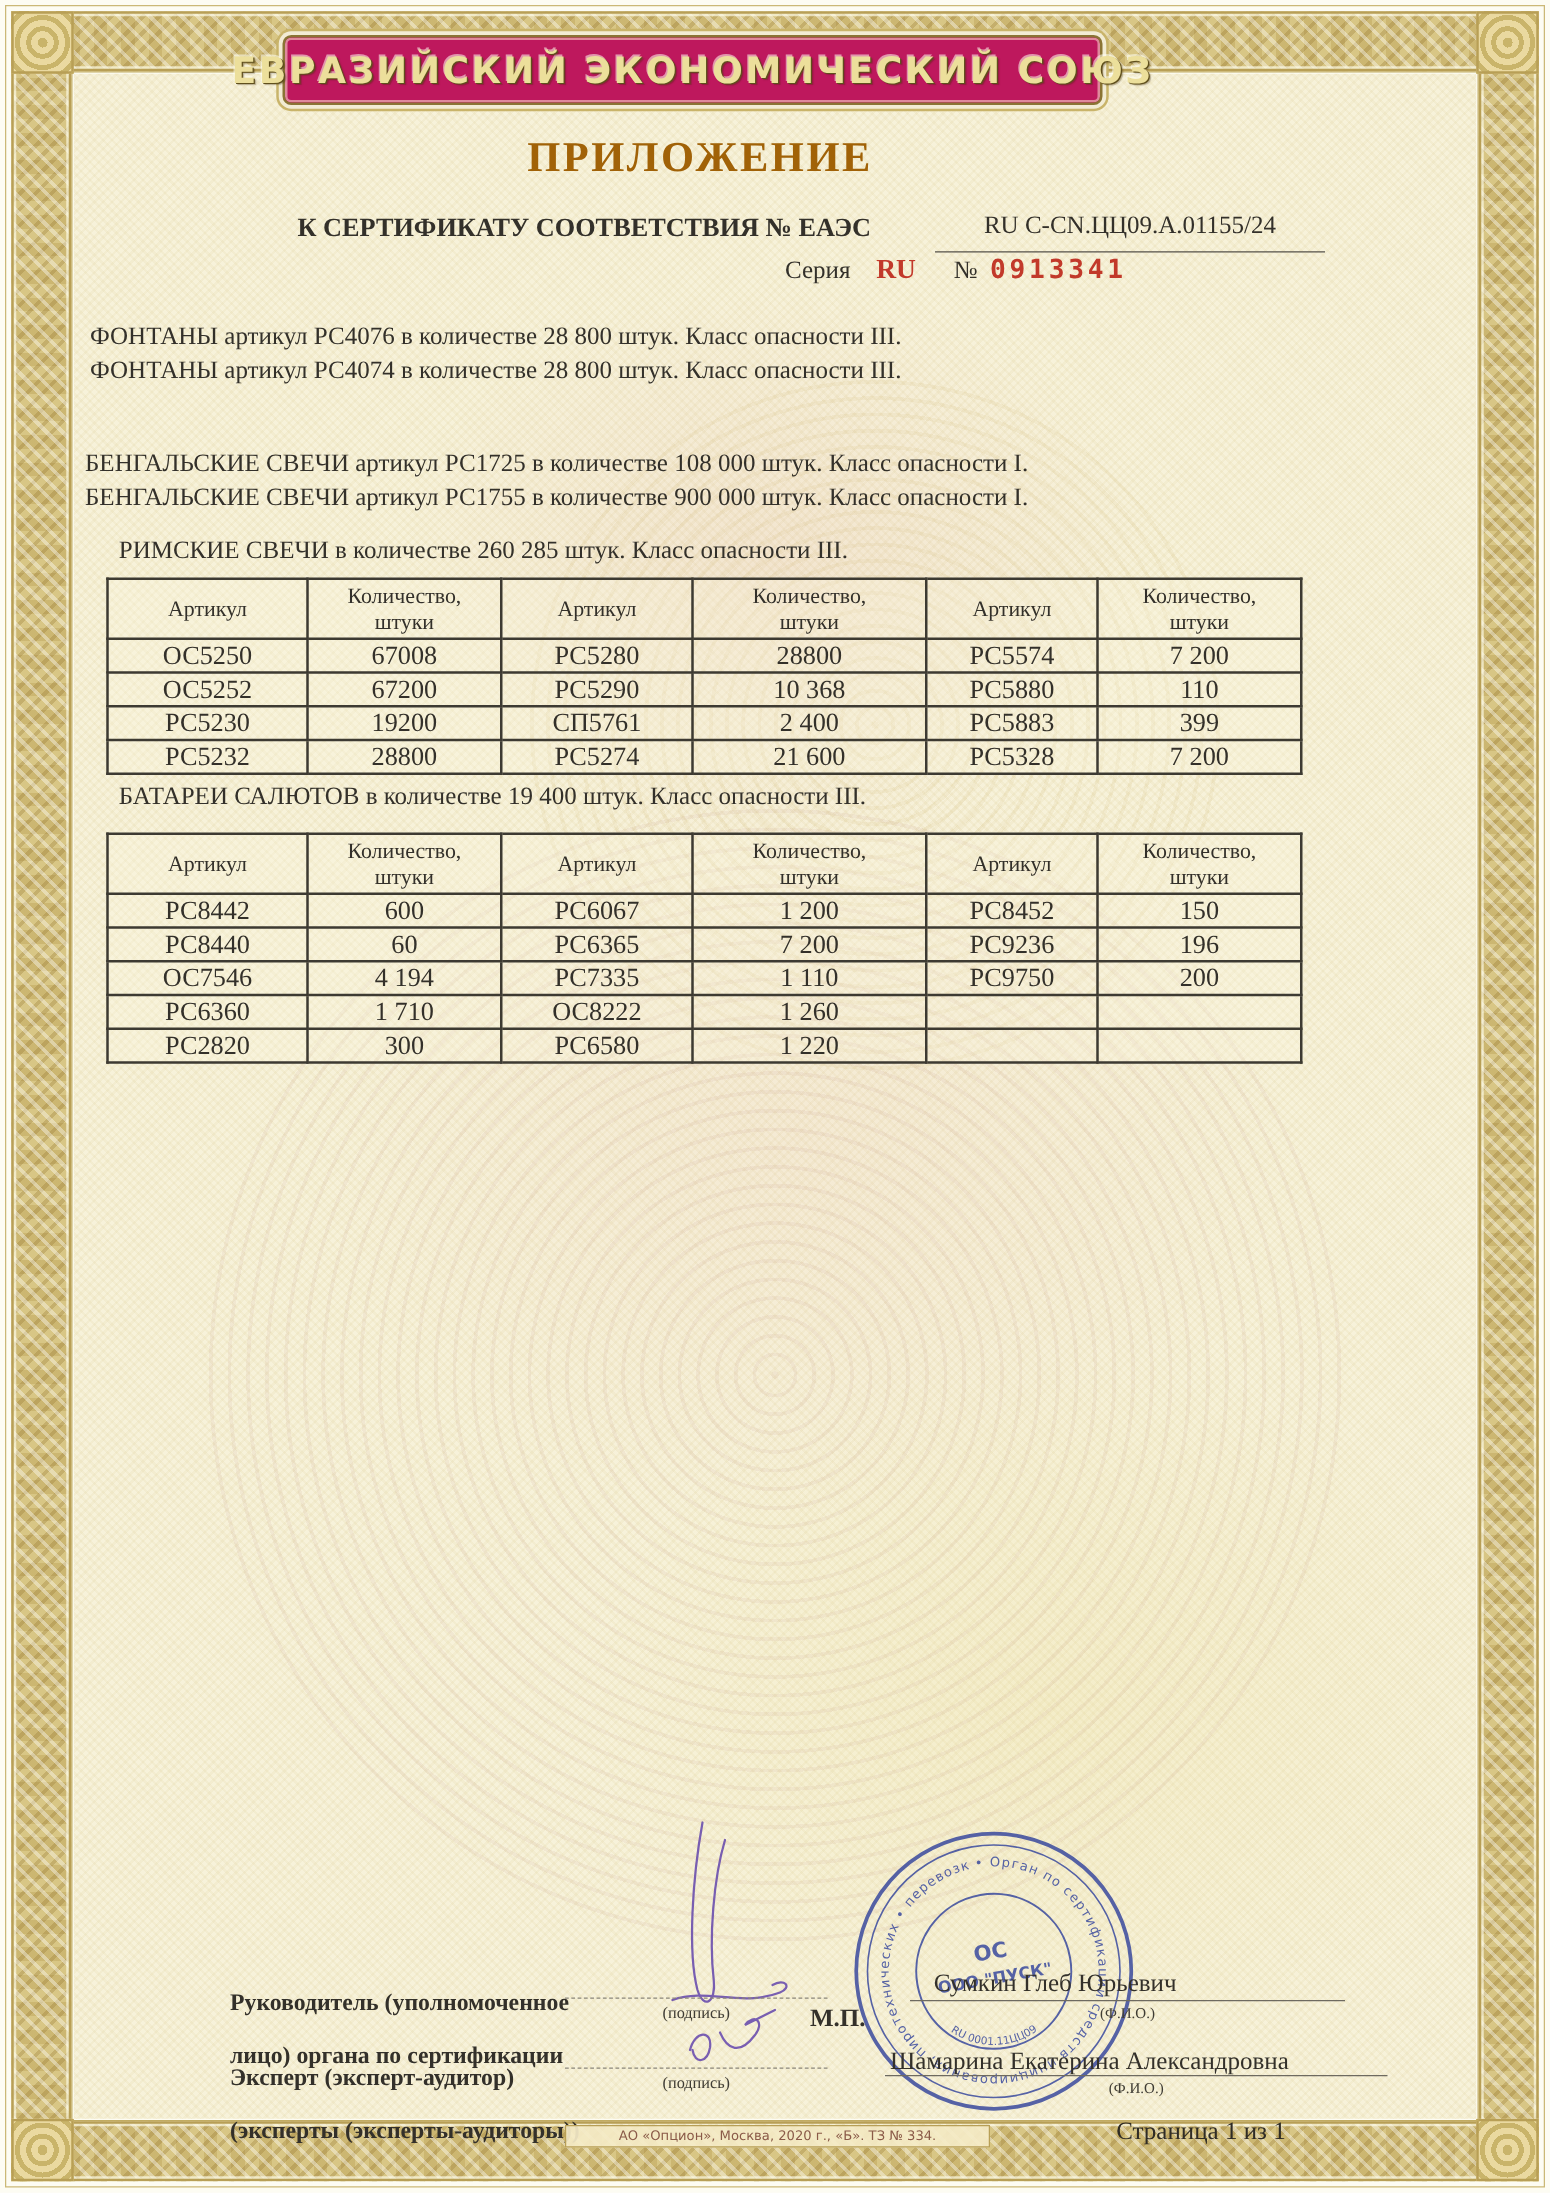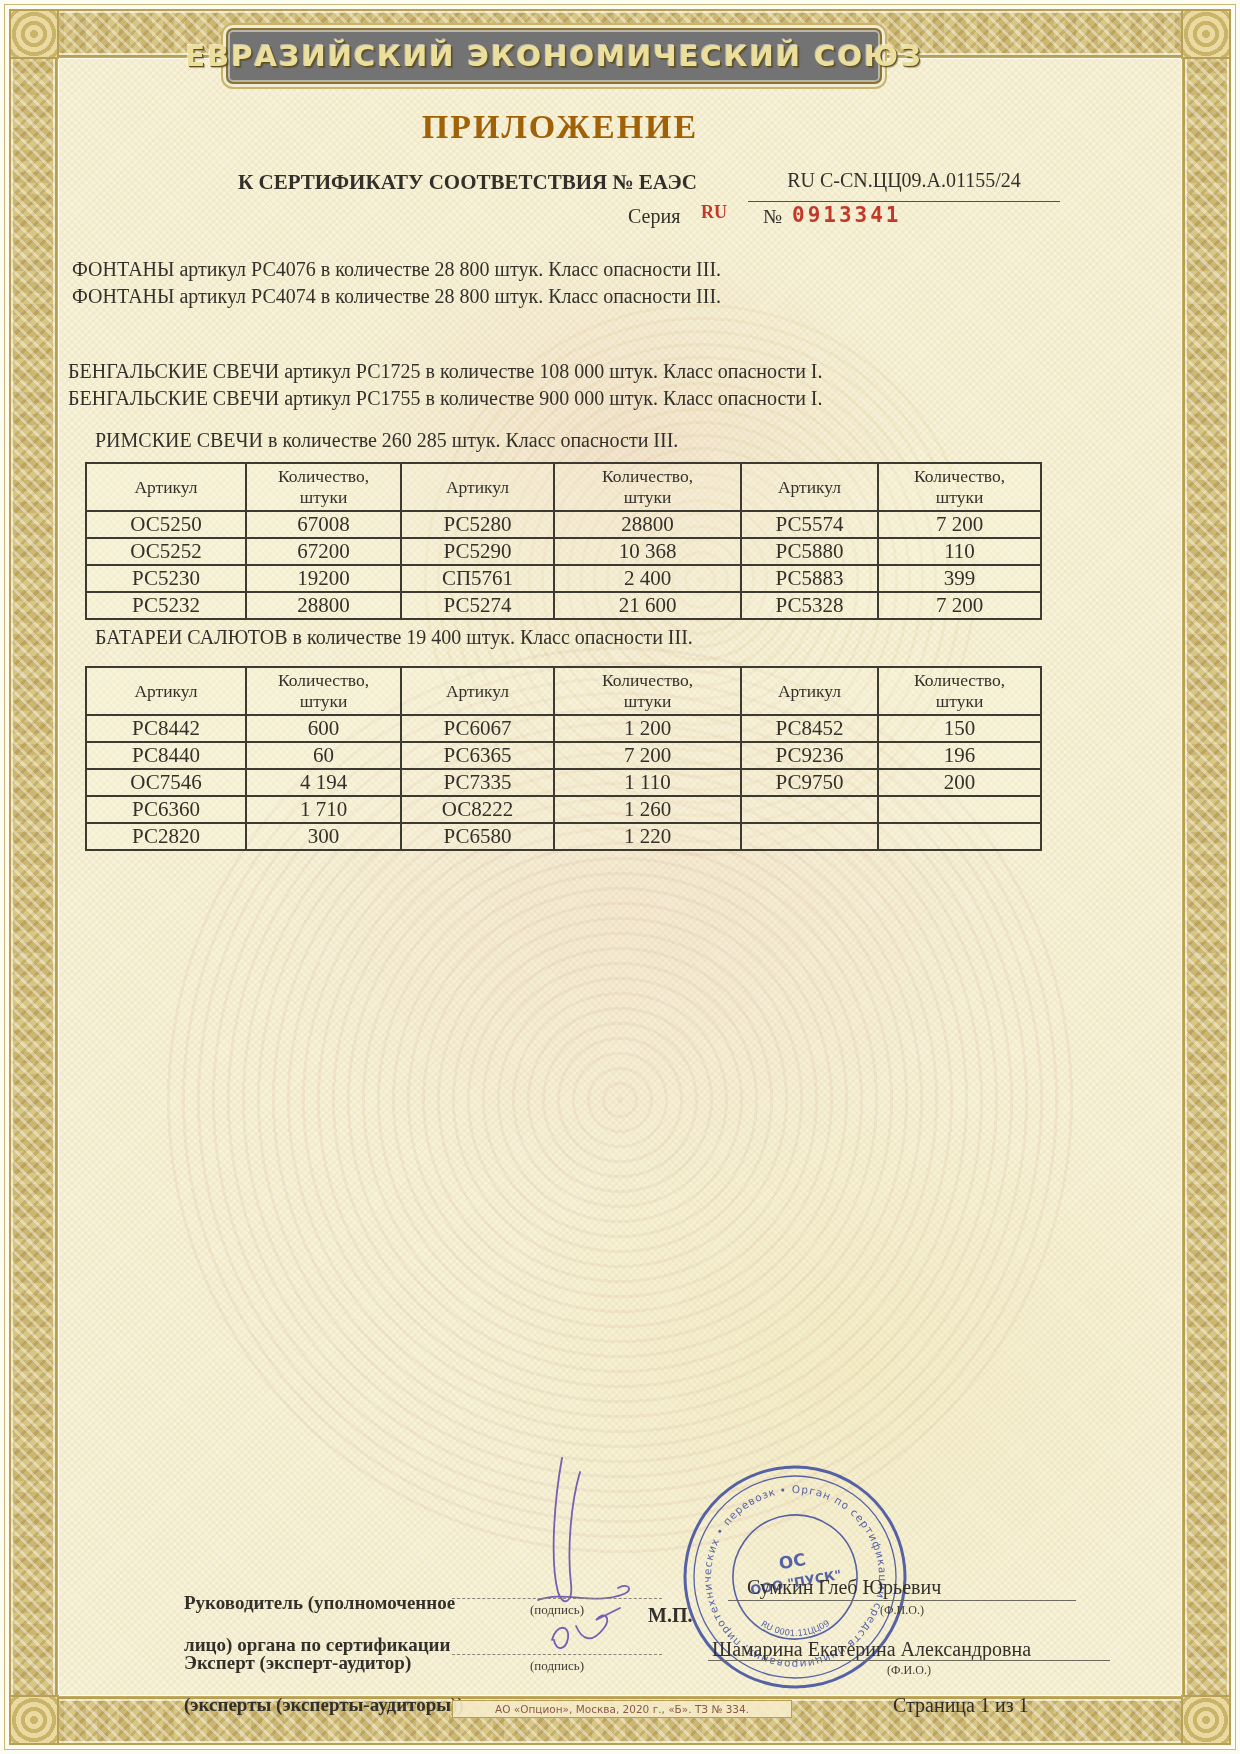--- a/index.html
+++ b/index.html
@@ -41,35 +41,35 @@
       repeating-linear-gradient(-45deg, rgba(208,188,118,.10) 0 2px, transparent 2px 5px);
   }
   .guilloche{position:absolute;border-radius:50%;pointer-events:none;
     background:repeating-radial-gradient(circle at 50% 50%, rgba(188,140,128,.10) 0 3px, transparent 3px 15px);}
   .gu1{left:160px;top:640px;width:920px;height:920px;}
   .gu2{left:420px;top:300px;width:560px;height:560px;
     background:repeating-radial-gradient(circle at 50% 50%, rgba(205,180,110,.12) 0 3px, transparent 3px 13px);}
   
   .banner{position:absolute;left:226px;top:28px;width:652px;height:52px;
     background:linear-gradient(180deg,#c3ab5e 0%,#a991440 0%,#bda355 30%,#a38a3e 100%);
-    background-color:#737373;
+    background-color:#be185d;
     border:2px solid #8a7434;border-radius:7px;
     box-shadow:0 0 0 3px rgba(255,255,248,.75), 0 0 0 5px #c9b46a, inset 0 0 0 2px rgba(255,250,220,.5);
     display:flex;align-items:center;justify-content:center;}
   .banner span{font-family:"DejaVu Sans",sans-serif;font-weight:bold;font-size:29px;letter-spacing:2px;
     color:#ecdf9b;white-space:nowrap;
     text-shadow:1px 1px 0 #5f4f1c, 2px 2px 1px rgba(60,40,0,.35), -1px -1px 0 rgba(255,255,240,.55);}
   
   .title{position:absolute;left:120px;width:880px;top:108px;text-align:center;
     font-size:34px;font-weight:bold;letter-spacing:2px;color:#a16207;}
   .sub-label{position:absolute;left:238px;top:170px;font-size:21px;font-weight:bold;white-space:nowrap;}
   .cert-num{position:absolute;left:748px;top:169px;width:312px;font-size:20px;text-align:center;
     border-bottom:1.5px solid #55514a;padding-bottom:9px;white-space:nowrap;}
   .series-label{position:absolute;left:628px;top:205px;font-size:20px;}
-  .series-value{position:absolute;left:701px;top:202px;font-size:18px;font-weight:bold;}
+  .series-value{position:absolute;left:701px;top:202px;font-size:22px;font-weight:bold;}
   .num-sign{position:absolute;left:763px;top:205px;font-size:20px;}
   .blank-number{position:absolute;left:792px;top:203px;font-family:"DejaVu Sans Mono",monospace;
     font-weight:bold;font-size:21px;letter-spacing:3px;}
   .red{color:#c2392a;}
   
   .lines{position:absolute;font-size:20px;}
   .lines p{margin:0;line-height:27px;white-space:nowrap;}
   .g1{left:72px;top:256px;}
   .g2{left:68px;top:358px;}
   .sec-heading{position:absolute;font-size:20px;white-space:nowrap;}

